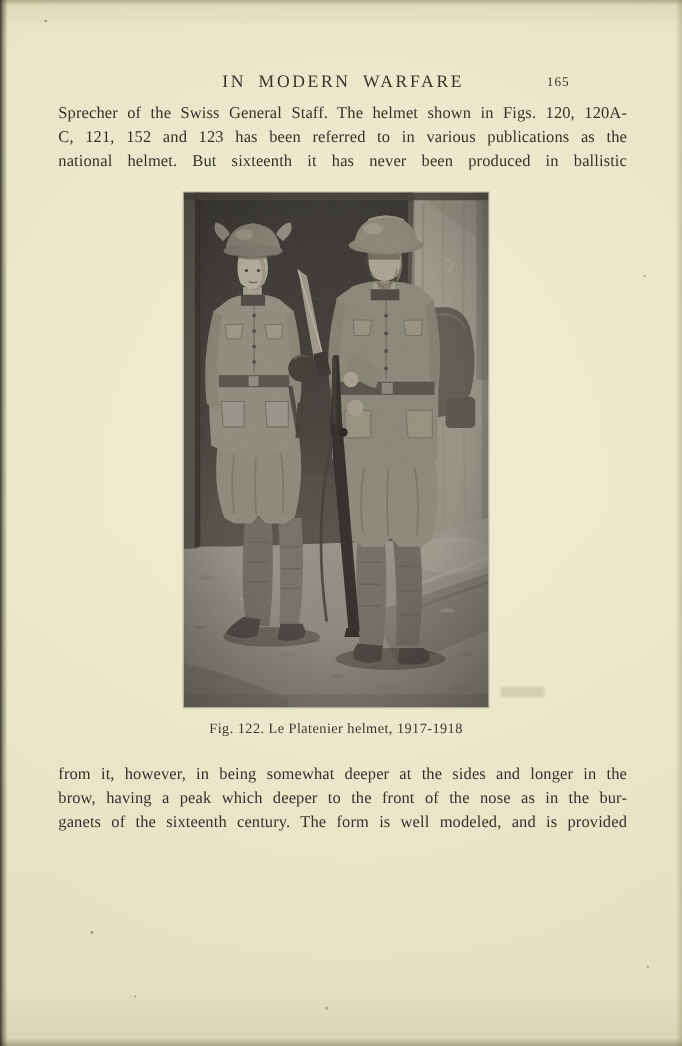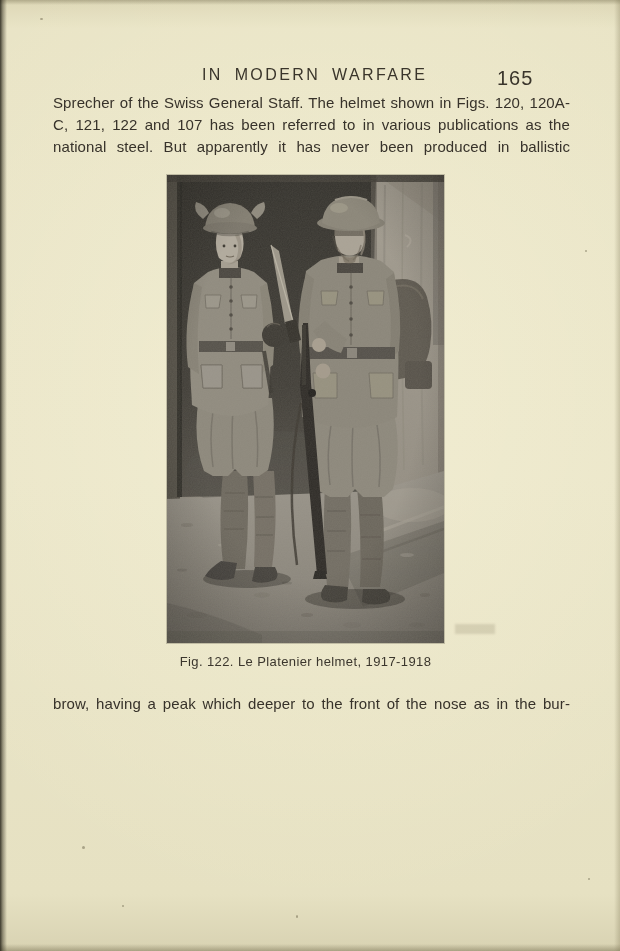--- a/index.html
+++ b/index.html
@@ -1,37 +1,37 @@
 <!DOCTYPE html>
 <html><head>
 <meta charset="utf-8">
 <style>
   html,body{margin:0;padding:0;background:#b7b29a;}
   .page{
     position:relative;width:620px;height:951px;overflow:hidden;
-    font-family:Liberation Sans, sans-serif;
+    font-family:Liberation Serif, serif;
     color:#38332b;
     background:
       radial-gradient(ellipse 130% 90% at 52% 42%, rgba(255,252,228,0.35) 0%, rgba(255,252,228,0) 60%),
       linear-gradient(to bottom, #ddd7b6 0%, #e9e4c6 3%, #eae5c8 50%, #e6e1c2 94%, #d8d2b2 100%);
   }
   .edge-left{position:absolute;left:0;top:0;width:7px;height:100%;z-index:5;
     background:linear-gradient(to right, rgba(32,30,20,0.85) 0%, rgba(52,48,34,0.45) 40%, rgba(52,48,34,0) 100%);}
   .edge-right{position:absolute;right:0;top:0;width:6px;height:100%;z-index:5;
     background:linear-gradient(to left, rgba(120,112,78,0.30), rgba(120,112,78,0));}
   .edge-top{position:absolute;left:0;top:0;width:100%;height:5px;z-index:4;
     background:linear-gradient(to bottom, rgba(95,88,58,0.35), rgba(95,88,58,0));}
   .edge-bottom{position:absolute;left:0;bottom:0;width:100%;height:7px;z-index:4;
     background:linear-gradient(to top, rgba(95,88,58,0.4), rgba(95,88,58,0));}
 
   .running-head{position:absolute;top:66px;left:53px;width:517px;height:22px;}
   .head-title{
     position:absolute;left:149px;top:0;
     font-size:16px;letter-spacing:2.4px;word-spacing:5px;color:#3a352b;}
-  .page-number{position:absolute;left:444px;top:1px;font-size:20px;letter-spacing:1px;color:#3a352b;}
+  .page-number{position:absolute;left:444px;top:1px;font-size:12px;letter-spacing:1px;color:#3a352b;}
 
   .para{position:absolute;left:53px;width:517px;font-size:15px;}
   .para .line{
     height:22px;line-height:22px;white-space:nowrap;
     text-align:justify;text-align-last:justify;
     letter-spacing:0.1px;color:#37322a;}
   .para-top{top:92px;}
   .para-bottom{top:693px;}
 
   .figure{position:absolute;left:167px;top:175px;width:277px;margin:0;}
@@ -53,22 +53,22 @@
   <div class="edge-top"></div>
   <div class="edge-bottom"></div>
 
   <header class="running-head">
     <span class="head-title">IN MODERN WARFARE</span>
     <span class="page-number">165</span>
   </header>
 
   <div class="para para-top">
     <div class="line">Sprecher of the Swiss General Staff. The helmet shown in Figs. 120, 120A-</div>
-    <div class="line">C, 121, 122 and 107 has been referred to in various publications as the</div>
-    <div class="line">national steel. But apparently it has never been produced in ballistic</div>
+    <div class="line">C, 121, 152 and 123 has been referred to in various publications as the</div>
+    <div class="line">national helmet. But sixteenth it has never been produced in ballistic</div>
   </div>
 
   <figure class="figure">
     <svg width="277" height="468" viewBox="0 0 277 468" aria-hidden="true">
       <defs>
         <linearGradient id="doorg" x1="0" y1="0" x2="0" y2="1">
           <stop offset="0" stop-color="#34322d"></stop>
             <stop offset="0.65" stop-color="#413e38"></stop>
             <stop offset="1" stop-color="#55514a"></stop>
         </linearGradient>
@@ -229,21 +229,23 @@
         <path d="M148,396 l-2,8 h14 l-2,-8 Z" fill="#2b2925"></path>
       </g>
 
       <rect x="0" y="0" width="277" height="468" fill="url(#vig)"></rect>
       <rect x="0" y="0" width="277" height="468" filter="url(#grain)" opacity="0.4"></rect>
     </svg>
     <figcaption class="figcaption">Fig. 122. Le Platenier helmet, 1917-1918</figcaption>
   </figure>
 
   <div class="para para-bottom">
+    <div class="line">from it, however, in being somewhat deeper at the sides and longer in the</div>
     <div class="line">brow, having a peak which deeper to the front of the nose as in the bur-</div>
+    <div class="line">ganets of the sixteenth century. The form is well modeled, and is provided</div>
   </div>
 
   <div class="speck" style="left:82px;top:846px;width:3px;height:3px;"></div>
   <div class="speck" style="left:296px;top:915px;width:2px;height:3px;"></div>
   <div class="speck" style="left:585px;top:250px;width:2px;height:2px;"></div>
   <div class="speck" style="left:588px;top:878px;width:2px;height:2px;"></div>
   <div class="speck" style="left:122px;top:905px;width:2px;height:2px;"></div>
   <div class="speck" style="left:40px;top:18px;width:3px;height:2px;"></div>
   <div class="smudge" style="left:455px;top:624px;width:40px;height:10px;"></div>
 

